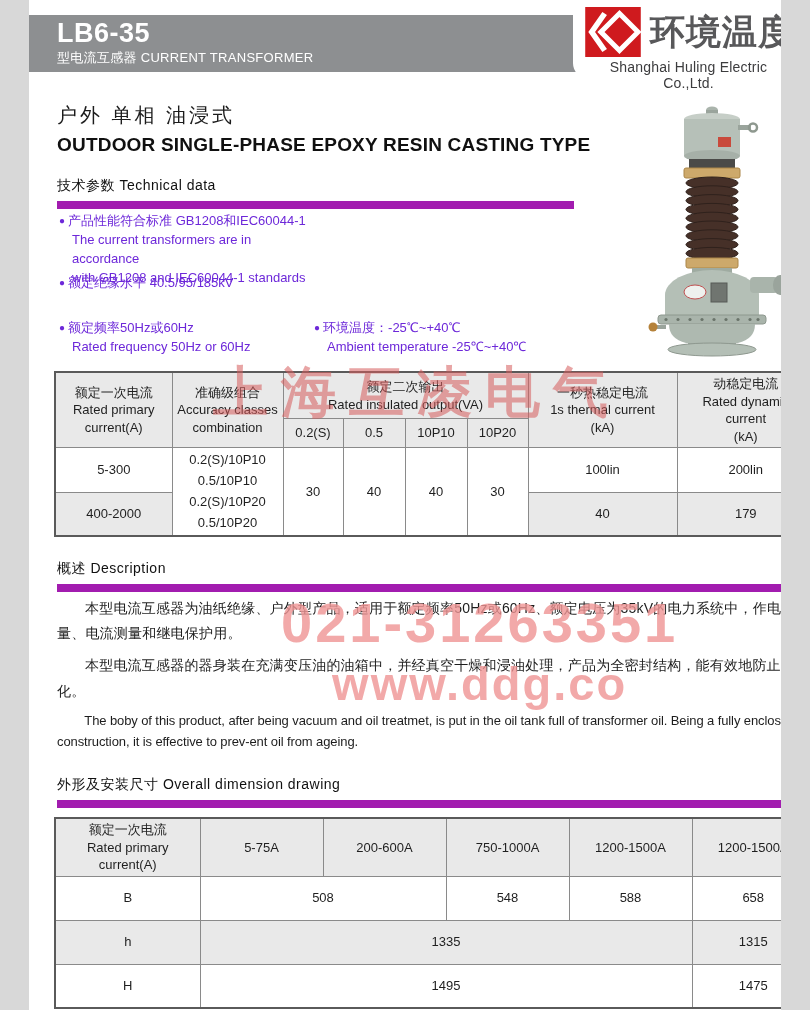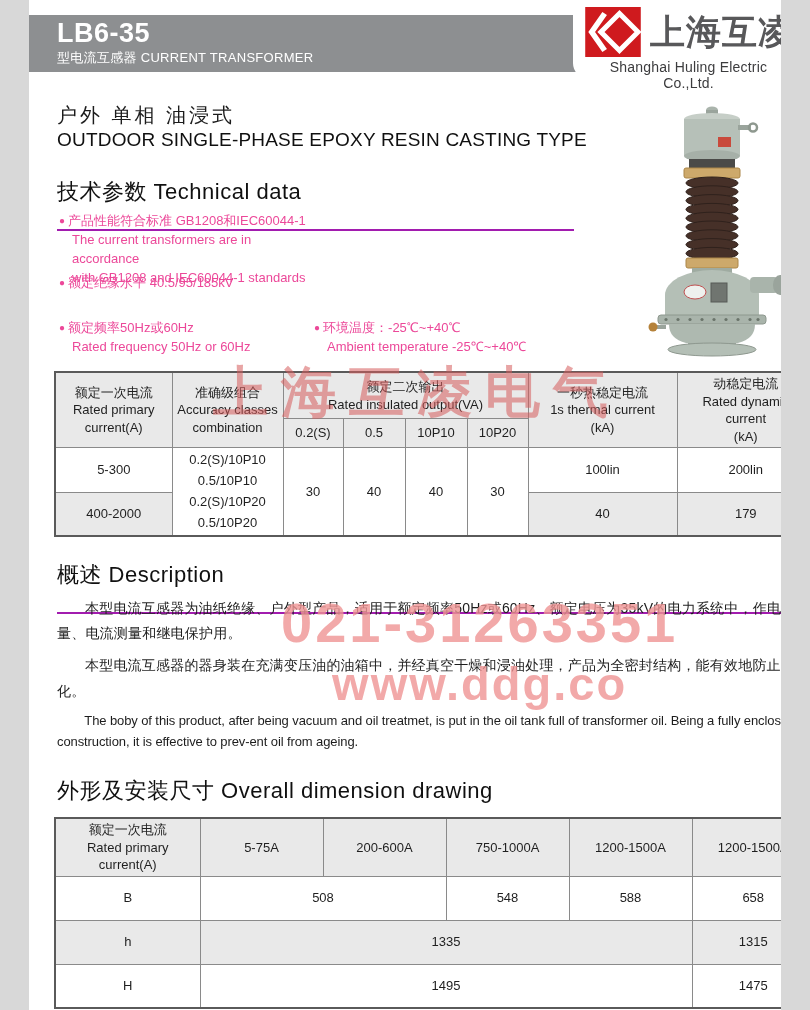--- a/index.html
+++ b/index.html
@@ -14,31 +14,31 @@
   .logo-box { position:absolute; top:0; left:544px; width:225px; height:79px; background:#ffffff;
               border-radius:0 0 10px 16px; padding:7px 6px 3px 12px; display:flex; flex-direction:column; }
   .logo-row { display:flex; align-items:center; gap:9px; }
   .logo-mark { width:56px; height:50px; flex:0 0 auto; }
   .logo-brand { font-size:35px; font-weight:bold; color:#58585a; letter-spacing:1px; white-space:nowrap; }
   .logo-company { font-size:14px; color:#3c3c3e; text-align:center; margin-top:2px; letter-spacing:0.2px; }
 
   
   .intro { position:absolute; left:28px; top:102px; }
   .intro-cn { font-size:20px; color:#1c1c1c; letter-spacing:3px; }
-  .intro-en { font-size:19px; color:#101010; letter-spacing:0.2px; }
-
-  
-  .sec-head { position:absolute; font-size:22px; color:#101010; padding-bottom:22px;
-              border-bottom:2px solid #a21caf; letter-spacing:0.5px; }
+  .intro-en { font-size:19px; color:#101010; margin-top:5px; letter-spacing:0.2px;font-weight:bold; }
+
+  
+  .sec-head { position:absolute; font-size:14px; color:#101010; padding-bottom:6px;
+              border-bottom:8px solid #a21caf; letter-spacing:0.5px; }
   .tech-head { left:28px; top:177px; width:517px; }
   .desc-head { left:28px; top:560px; width:756px; }
   .dim-head  { left:28px; top:776px; width:756px; }
 
   
-  .bullet { position:absolute; width:252px; font-size:13px; color:#ec4899; line-height:1.45; }
+  .bullet { position:absolute; width:252px; font-size:13px; color:#6d28d9; line-height:1.45; }
   .bullet.right { width:262px; }
   .b-cn { white-space:nowrap; }
   .b-dot { font-size:10px; margin-right:3px; vertical-align:1px; }
   .b-en { padding-left:13px; white-space:pre-line; }
 
   
   .photo { position:absolute; left:563px; top:98px; width:242px; height:260px; }
 
   
   .wm-brand { position:absolute; left:184px; top:330px; z-index:6; font-size:55px; font-weight:bold;
@@ -80,21 +80,21 @@
     <div class="band-sub">型电流互感器 CURRENT TRANSFORMER</div>
   </div>
 
   <div class="logo-box">
     <div class="logo-row">
       <svg class="logo-mark" viewBox="0 0 60 54">
         <rect x="0" y="0" width="60" height="54" fill="#cf1a1e"></rect>
         <path d="M21,7 L7,27 L21,47" fill="none" stroke="#ffffff" stroke-width="6"></path>
         <polygon points="37,7 57,27 37,47 17,27" fill="none" stroke="#ffffff" stroke-width="5.5"></polygon>
       </svg>
-      <div class="logo-brand">上海互凌</div>
+      <div class="logo-brand">环境温度</div>
     </div>
     <div class="logo-company">Shanghai Huling Electric Co.,Ltd.</div>
   </div>
 
   <div class="intro">
     <div class="intro-cn">户外 单相 油浸式</div>
     <div class="intro-en">OUTDOOR SINGLE-PHASE EPOXY RESIN CASTING TYPE</div>
   </div>
 
   <div class="sec-head tech-head">技术参数  Technical data</div>

